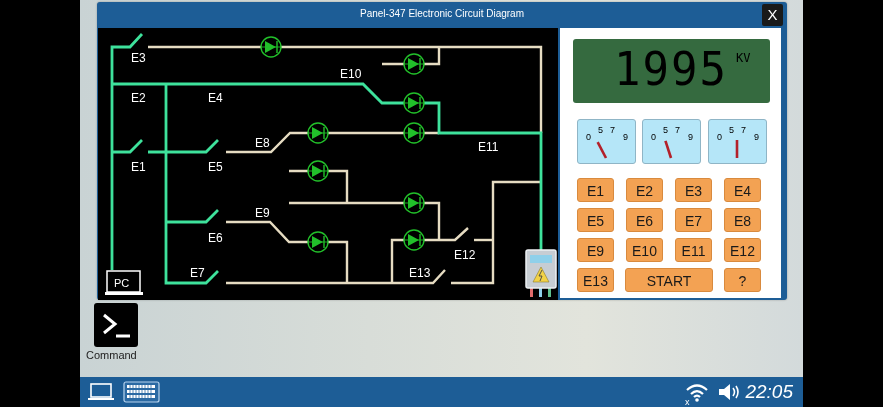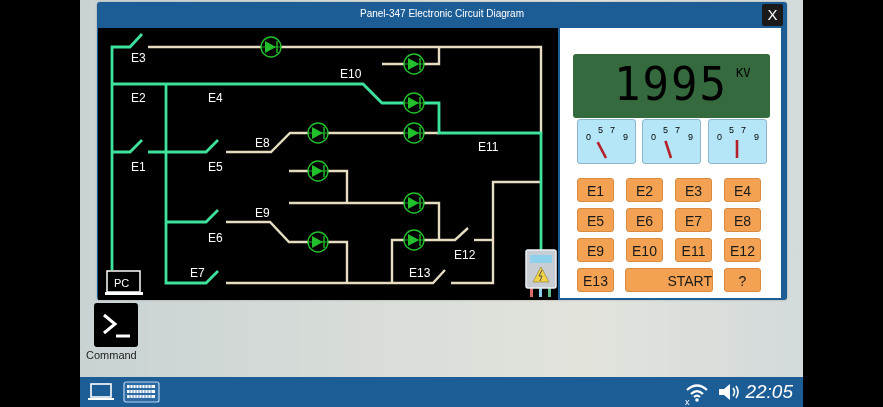--- a/index.html
+++ b/index.html
@@ -8,21 +8,21 @@
   .cmd-icon { position: absolute; left: 14px; top: 303px; width: 44px; height: 44px; background: #000; border-radius: 3px; }
   .cmd-label { position: absolute; left: 6px; top: 349px; width: 60px; text-align: left; font-size: 11px; color: #222; }
   .taskbar { position: absolute; left: 0; top: 377px; width: 723px; height: 30px; background: #1d5d96; }
   .tb-icon { position: absolute; top: 5px; }
   .clock { position: absolute; right: 10px; top: 4px; color: #fff; font-size: 19px; font-style: italic; }
   .window { position: absolute; left: 97px; top: 2px; width: 690px; height: 298px; background: #1d5d96; border-radius: 3px; box-shadow: 0 0 2px rgba(0,0,0,0.3); }
   .title { position: absolute; left: 0; top: 0; width: 690px; height: 26px; line-height: 24px; text-align: center; color: #fff; font-size: 10px; }
   .close-btn { position: absolute; right: 4px; top: 2px; width: 21px; height: 22px; background: #1a1a1a; color: #fff; border: none; border-radius: 2px; font-size: 15px; line-height: 22px; text-align: center; padding: 0; font-family: "Liberation Sans", sans-serif; cursor: pointer; }
   .circuit { position: absolute; left: 1px; top: 26px; width: 460px; height: 272px; background: #000; }
   .ctrl-panel { position: absolute; left: 463px; top: 26px; width: 221px; height: 270px; background: #fff; }
-  .lcd { position: absolute; left: 13px; top: 11px; width: 197px; height: 64px; background: #356a3f; border-radius: 3px; margin-top: 15px; }
+  .lcd { position: absolute; left: 13px; top: 11px; width: 197px; height: 64px; background: #356a3f; border-radius: 3px; }
   .lcd-value { position: absolute; left: 0; top: 4px; width: 155px; text-align: right; font-family: "DejaVu Sans Mono", monospace; font-size: 44px; color: #000; letter-spacing: 2px; transform: scaleY(1.05); }
   .lcd-unit { position: absolute; left: 163px; top: 12px; font-family: "DejaVu Sans Mono", monospace; font-size: 12px; color: #000; }
   .gauge { position: absolute; top: 91px; width: 57px; height: 43px; background: #b5e6f8; border: 1px solid #8fb5c6; border-radius: 3px; }
   .keypad { position: absolute; left: 17px; top: 150px; }
   .key { position: absolute; height: 24px; background: #f3a253; border: 1px solid #d98a3e; border-radius: 3px; color: #1a1a1a; font-size: 14px; text-align: center; line-height: 24px; padding: 0; font-family: "Liberation Sans", sans-serif; cursor: pointer; }
   svg text { font-family: "Liberation Sans", sans-serif; }
 </style>
 </head>
 <body>
 
@@ -241,17 +241,17 @@
         <button class="key" style="left: 147px; top: 0px; width: 37px;">E4</button>
         <button class="key" style="left: 0px; top: 30px; width: 37px;">E5</button>
         <button class="key" style="left: 49px; top: 30px; width: 37px;">E6</button>
         <button class="key" style="left: 98px; top: 30px; width: 37px;">E7</button>
         <button class="key" style="left: 147px; top: 30px; width: 37px;">E8</button>
         <button class="key" style="left: 0px; top: 60px; width: 37px;">E9</button>
         <button class="key" style="left: 49px; top: 60px; width: 37px;">E10</button>
         <button class="key" style="left: 98px; top: 60px; width: 37px;">E11</button>
         <button class="key" style="left: 147px; top: 60px; width: 37px;">E12</button>
         <button class="key" style="left: 0px; top: 90px; width: 37px;">E13</button>
-        <button class="key" style="left: 48px; top: 90px; width: 88px; text-align: right;">START</button>
+        <button class="key" style="left: 48px; top: 90px; width: 88px;">START</button>
         <button class="key" style="left: 147px; top: 90px; width: 37px;">?</button>
       </div>
   </div>
 </div>
 
 </body></html>

